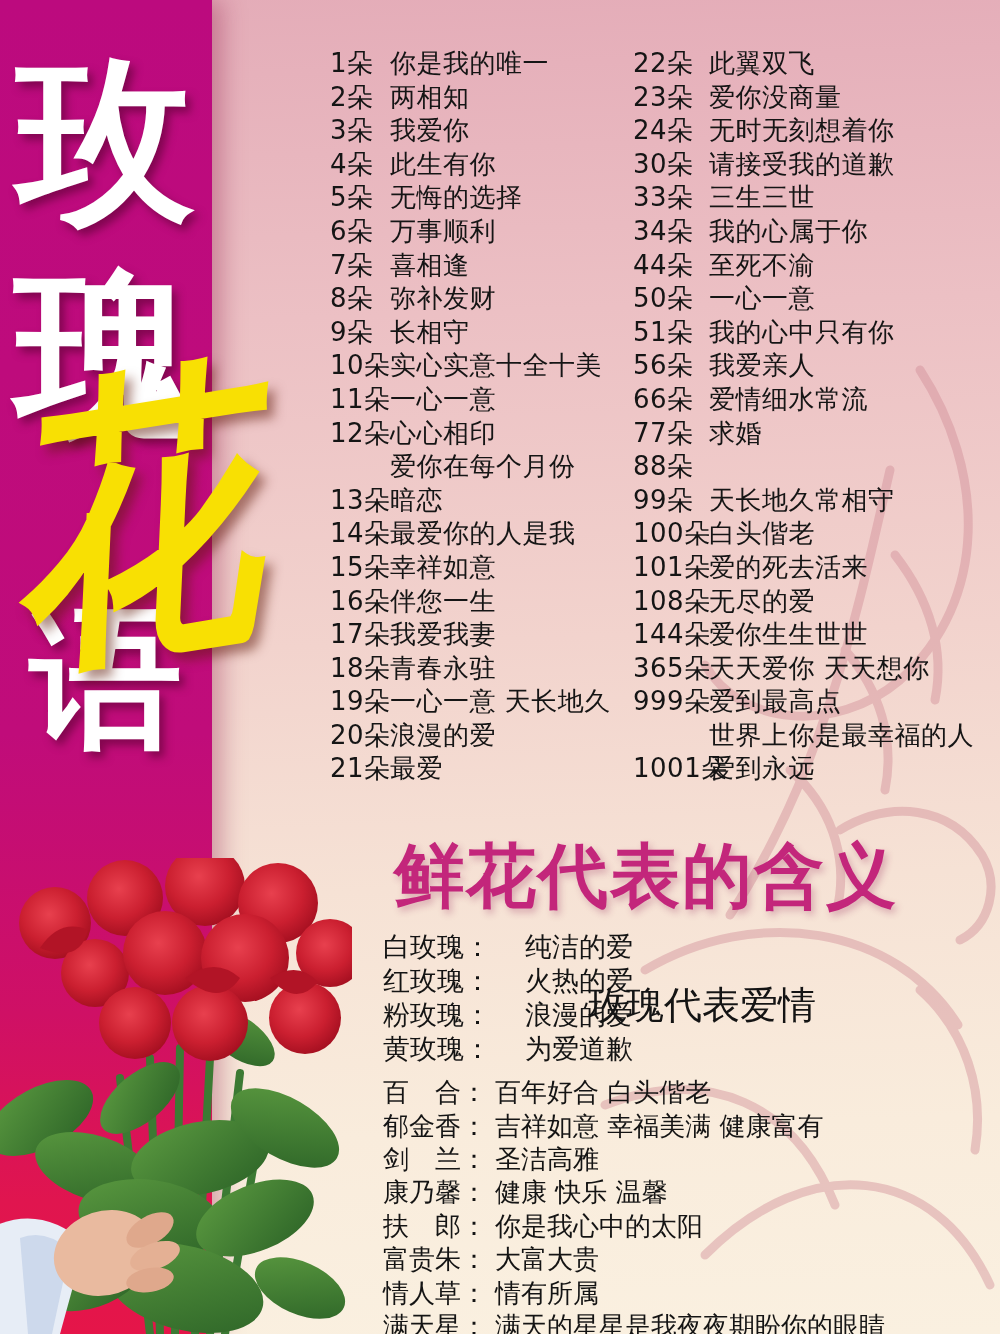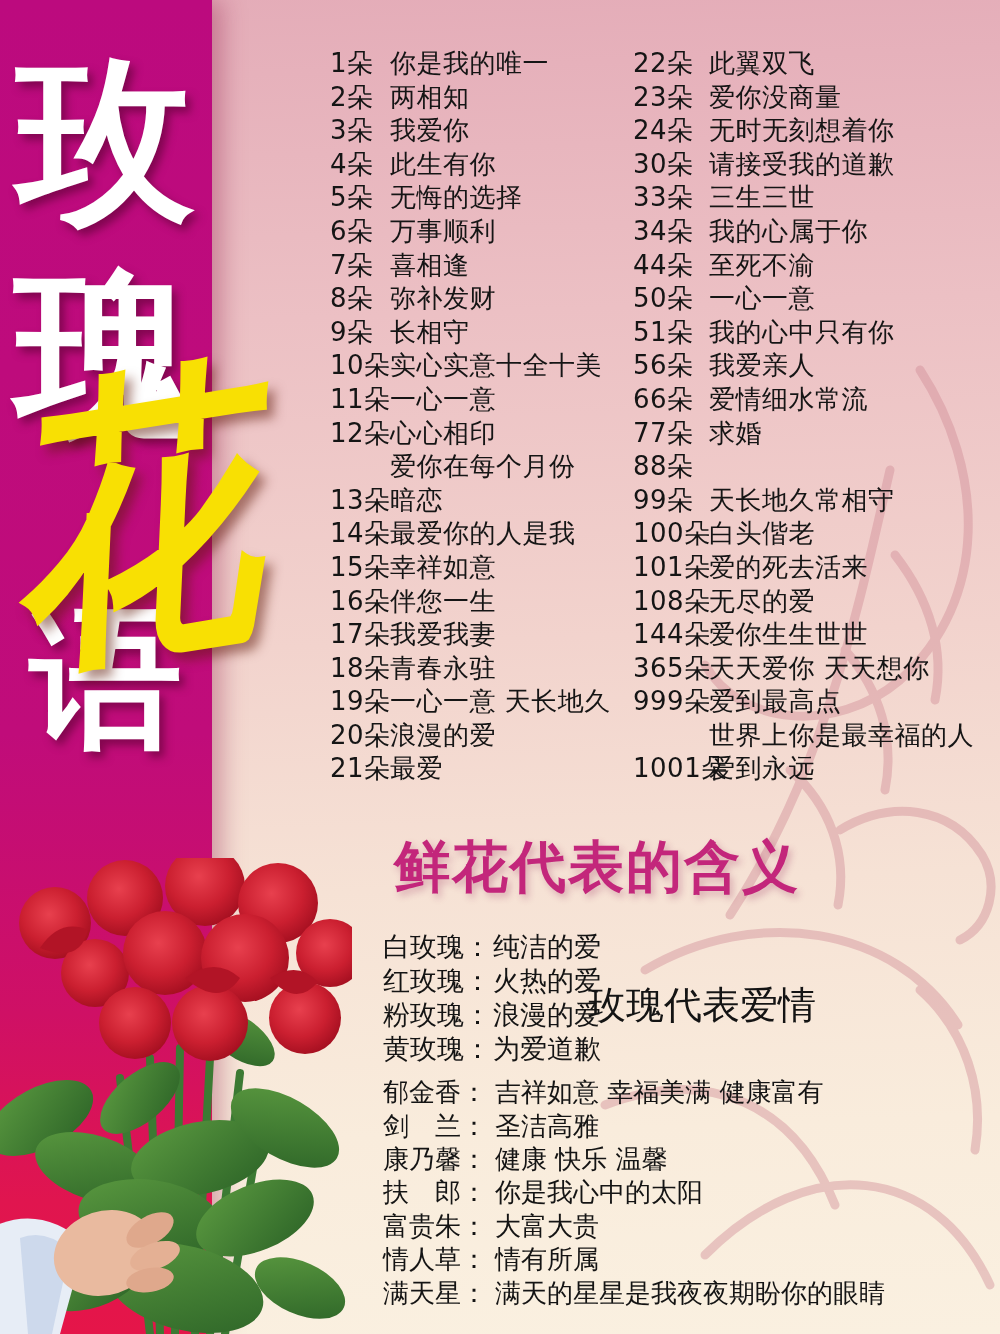--- a/index.html
+++ b/index.html
@@ -33,26 +33,26 @@
   .count-col{position:absolute;top:46px;font-size:26px;color:#151515;z-index:4;letter-spacing:.5px;}
   .col-left{left:330px;}
   .col-right{left:633px;}
   .crow{display:flex;height:33.6px;align-items:flex-start;white-space:nowrap;}
   .col-left .num{display:inline-block;width:60px;flex:0 0 60px;}
   .col-right .num{display:inline-block;width:76px;flex:0 0 76px;}
   
   .section-title{
     position:absolute;left:394px;top:830px;z-index:4;
     font-family:"DejaVu Serif","Liberation Serif",serif;font-weight:bold;
-    font-size:56px;color:#c3267b;letter-spacing:2px;white-space:nowrap;
+    font-size:70px;color:#c3267b;letter-spacing:2px;white-space:nowrap;
     text-shadow:3px 4px 7px rgba(150,40,90,.3);
   }
   
   .rose-colors{position:absolute;left:383px;top:930px;z-index:4;font-size:27px;color:#141414;}
-  .rc-row{display:flex;height:34px;align-items:center;white-space:nowrap;}
+  .rc-row{display:flex;height:34px;align-items:center;white-space:nowrap;gap:32px;}
   .rc-row .name{display:inline-block;width:110px;flex:0 0 110px;}
   .rose-note{position:absolute;left:588px;top:980px;z-index:4;font-size:38px;color:#141414;white-space:nowrap;text-align:right;}
   
   .flower-list{position:absolute;left:383px;top:1076px;z-index:4;font-size:26px;color:#141414;}
   .fl-row{display:flex;height:33.4px;align-items:center;white-space:nowrap;}
   .fl-row .name{display:inline-block;width:112px;flex:0 0 112px;}
   
   .bouquet{position:absolute;left:0;top:858px;width:352px;height:476px;z-index:5;}
 </style>
 </head>
@@ -326,20 +326,24 @@
 
     <div class="rc-row">
       <span class="name">黄玫瑰：</span>
       <span class="txt">为爱道歉</span>
     </div>
   </div>
 <div class="rose-note">玫瑰代表爱情</div>
 
 <div class="flower-list">
 
+    <div class="fl-row">
+      <span class="name">百　合：</span>
+      <span class="txt">百年好合 白头偕老</span>
+    </div>
 
     <div class="fl-row">
       <span class="name">郁金香：</span>
       <span class="txt">吉祥如意 幸福美满 健康富有</span>
     </div>
 
     <div class="fl-row">
       <span class="name">剑　兰：</span>
       <span class="txt">圣洁高雅</span>
     </div>

